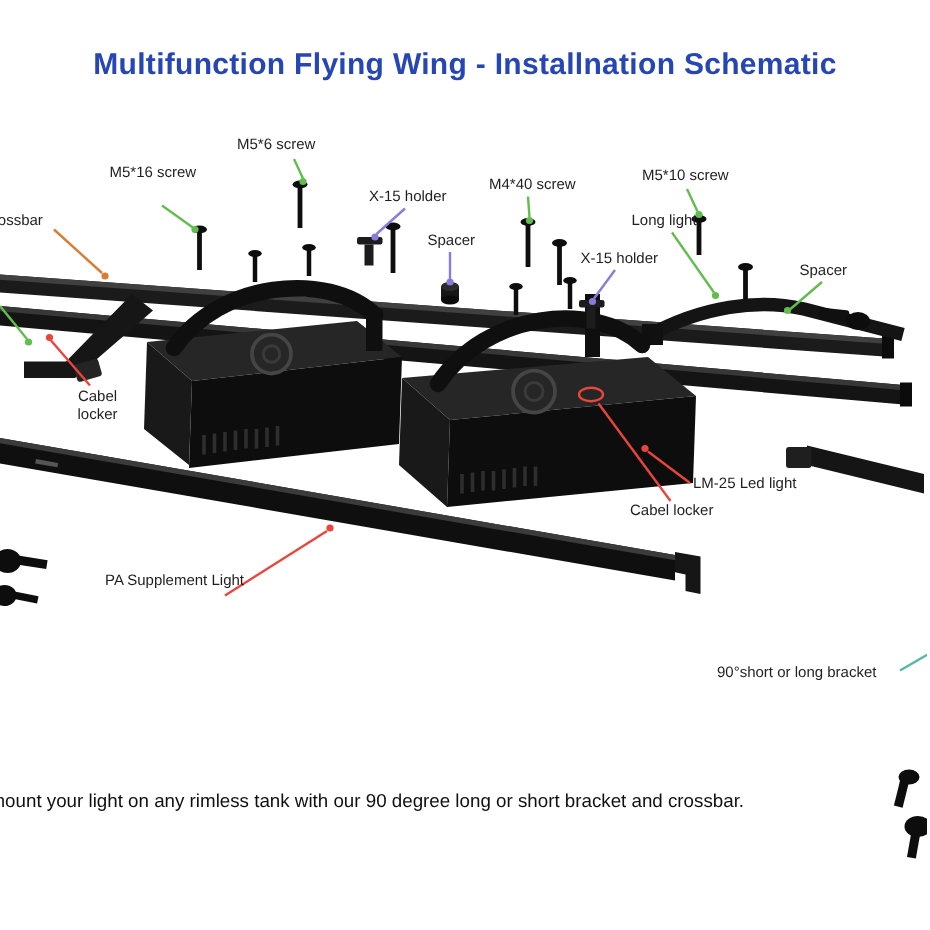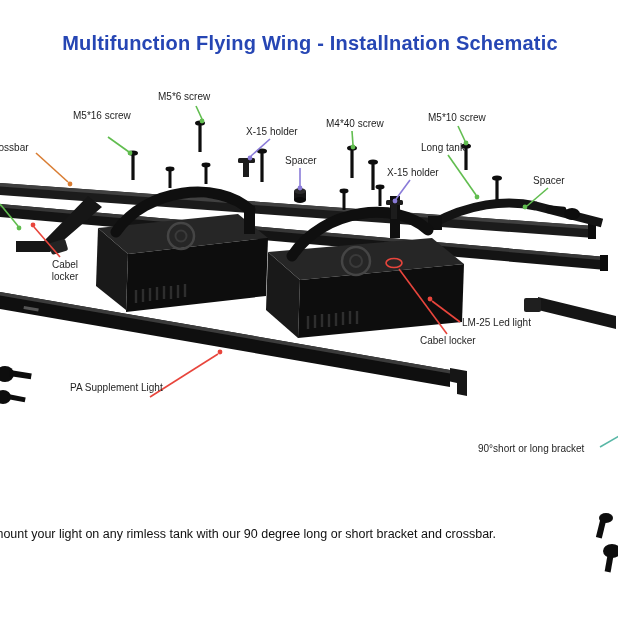--- a/index.html
+++ b/index.html
@@ -198,21 +198,21 @@
     </g>
   </svg>
 
   <div class="lbl" style="left:158px;top:91px">M5*6 screw</div>
   <div class="lbl" style="left:73px;top:110px">M5*16 screw</div>
   <div class="lbl" style="left:246px;top:126px">X-15 holder</div>
   <div class="lbl" style="left:326px;top:118px">M4*40 screw</div>
   <div class="lbl" style="left:428px;top:112px">M5*10 screw</div>
   <div class="lbl" style="left:-12px;top:142px">Crossbar</div>
   <div class="lbl" style="left:285px;top:155px">Spacer</div>
-  <div class="lbl" style="left:421px;top:142px">Long tank</div>
+  <div class="lbl" style="left:421px;top:142px">Long light</div>
   <div class="lbl" style="left:387px;top:167px">X-15 holder</div>
   <div class="lbl" style="left:533px;top:175px">Spacer</div>
   <div class="lbl wrap" style="left:40px;top:259px;width:50px">Cabel locker</div>
   <div class="lbl" style="left:462px;top:317px">LM-25 Led light</div>
   <div class="lbl" style="left:420px;top:335px">Cabel locker</div>
   <div class="lbl" style="left:70px;top:382px">PA Supplement Light</div>
   <div class="lbl" style="left:478px;top:443px">90°short or long bracket</div>
 
   <div class="caption">mount your light on any rimless tank with our 90 degree long or short bracket and crossbar.</div>
 

